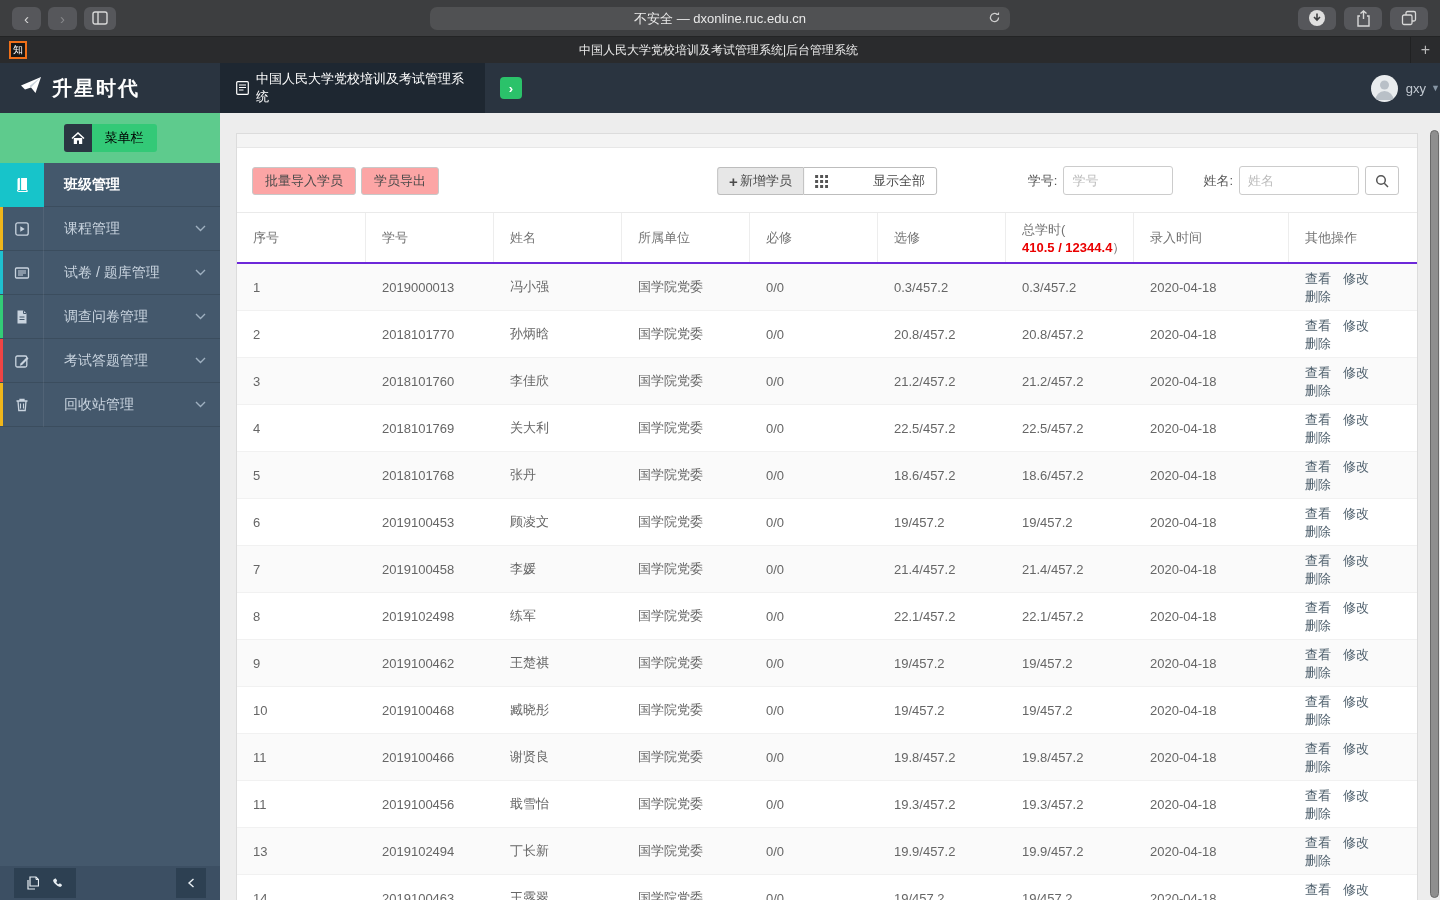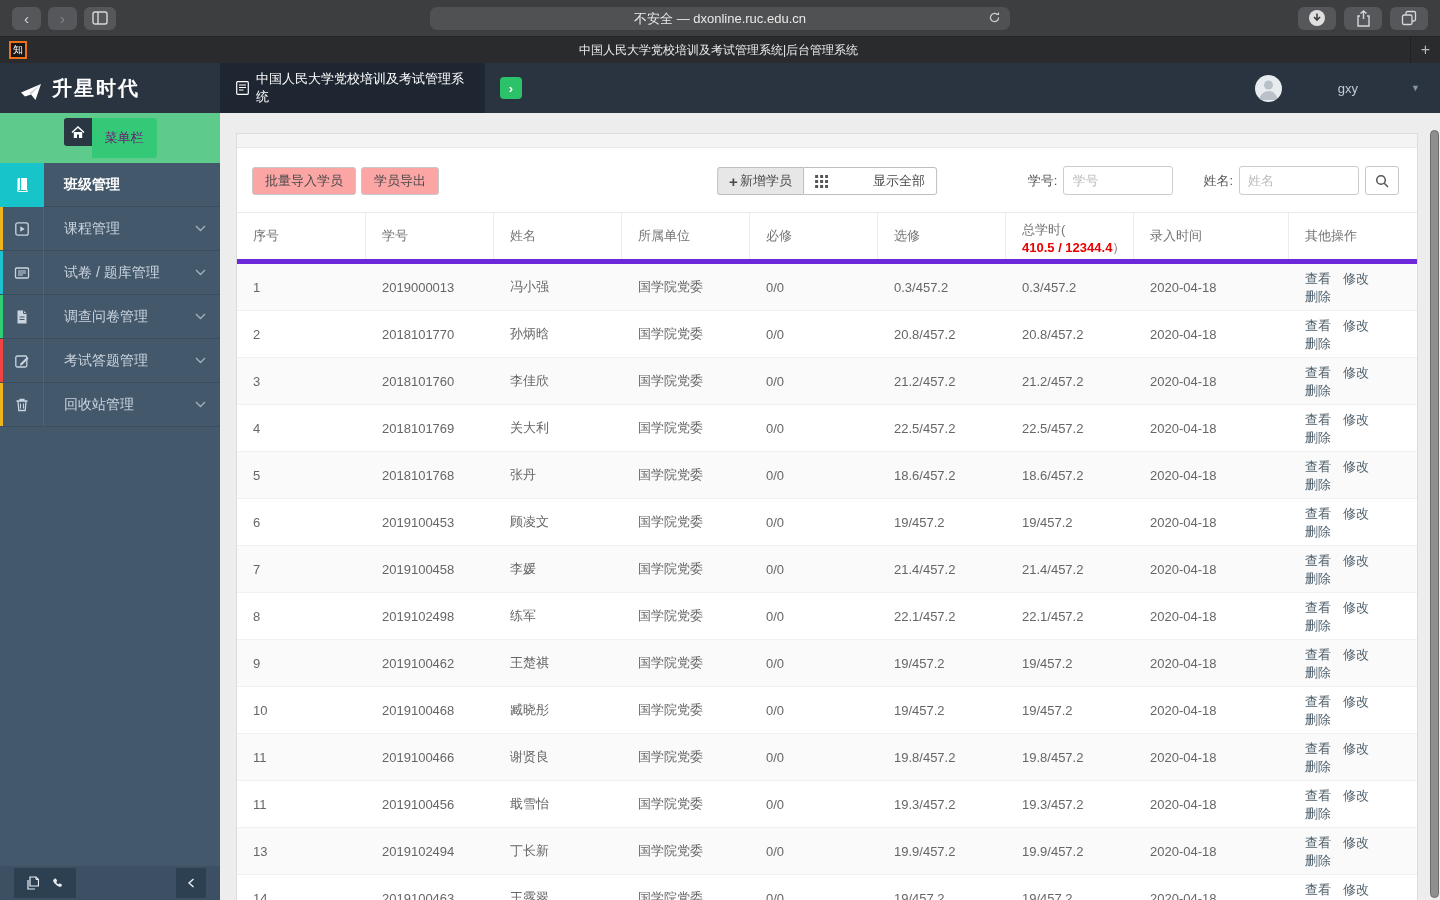--- a/index.html
+++ b/index.html
@@ -18,39 +18,39 @@
   .chrome-right { margin-left:auto; display:flex; }
   .chrome-right .chrome-btn { width:38px; margin-right:0; margin-left:8px; }
 
   .tab-bar { height:27px; background:#2a2b2d; display:flex; align-items:center; flex:0 0 auto; border-top:1px solid #232425; }
   .favicon-box { width:18px; height:18px; margin-left:9px; background:#161616; border:2px solid #f07019; color:#fff; font-size:10px; display:flex; align-items:center; justify-content:center; flex:0 0 auto; }
   .tab-title { flex:1; text-align:center; color:#ececec; font-size:12px; }
   .new-tab { width:30px; text-align:center; color:#b9b9b9; font-size:16px; border-left:1px solid #202122; align-self:stretch; display:flex; align-items:center; justify-content:center; }
 
   
   .app-header { height:50px; background:#2a3440; display:flex; align-items:center; flex:0 0 auto; }
-  .brand { width:220px; display:flex; align-items:flex-end; padding-left:20px; color:#fff; }
+  .brand { width:220px; display:flex; align-items:flex-start; padding-left:20px; color:#fff; }
   .brand-text { font-size:20px; font-weight:bold; letter-spacing:2px; margin-left:10px; }
   .system-tab { width:265px; height:50px; background:#1e2731; display:flex; align-items:center; padding:0 16px; color:#fff; font-size:13px; }
   .system-tab svg { margin-right:7px; flex:0 0 auto; }
   .collapse-btn { width:22px; height:22px; margin-left:15px; background:#2bc26a; border-radius:4px; color:#fff; font-size:13px; font-weight:bold; display:flex; align-items:center; justify-content:center; }
-  .user-box { margin-left:auto; margin-right:20px; display:flex; align-items:center;gap:48px; }
+  .user-box { margin-left:auto; display:flex; align-items:center; }
   .avatar { width:27px; height:27px; border-radius:50%; background:#e9ecee; overflow:hidden; display:flex; align-items:flex-end; justify-content:center; }
   .user-name { color:#c2c9d1; font-size:13px; margin:0 5px 0 8px; }
   .caret { color:#8796a5; font-size:9px; }
 
   
   .body-row { flex:1; display:flex; min-height:0; }
 
   
   .sidebar { width:220px; background:#44586c; position:relative; flex:0 0 auto; }
   .menu-band { height:50px; background:#5ecb8d; display:flex; align-items:center; justify-content:center; }
   .menu-seg { display:flex; }
   .home-btn { width:28px; height:28px; background:#2a3642; border-radius:3px 0 0 3px; display:flex; align-items:center; justify-content:center; }
-  .menu-btn { height:40px; padding:0 13px; background:#33c977; border-radius:0 3px 3px 0; color:#701a75; font-size:13px; display:flex; align-items:center; }
+  .menu-btn { height:28px; padding:0 13px; background:#33c977; border-radius:0 3px 3px 0; color:#000000; font-size:13px; display:flex; align-items:center; }
   .menu-item { height:44px; display:flex; align-items:center; position:relative; border-bottom:1px solid rgba(0,0,0,0.12); color:#c9d4df; }
   .menu-item::before { content:""; position:absolute; left:0; top:0; bottom:0; width:3px; }
   .menu-item.s-yellow::before { background:#efb61b; }
   .menu-item.s-teal::before   { background:#1fc0cf; }
   .menu-item.s-green::before  { background:#33cc77; }
   .menu-item.s-red::before    { background:#ef4444; }
   .mi-icon { width:44px; height:44px; display:flex; align-items:center; justify-content:center; border-right:1px solid rgba(255,255,255,0.07); flex:0 0 auto; }
   .menu-item.active .mi-icon { background:#17c4ca; color:#fff; border-right:none; }
   .menu-item.active::before { background:#17c4ca; }
   .mi-label { font-size:14px; margin-left:20px; }
@@ -79,21 +79,21 @@
   .field-label { font-size:13px; color:#555; margin-right:6px; }
   .field-input { width:110px; height:29px; border:1px solid #ccc; border-radius:3px; padding:0 8px; font-size:13px; color:#555; outline:none; font-family:inherit; }
   .field-input.name { width:120px; }
   .field-input::placeholder { color:#bbb; }
   .gap-l { margin-left:30px; }
   .search-btn { width:34px; height:29px; margin-left:6px; background:#fff; border:1px solid #c8c8c8; border-radius:3px; display:flex; align-items:center; justify-content:center; }
 
   
   .table { margin-top:18px; }
   .thead, .trow { display:grid; grid-template-columns:129px 128px 128px 128px 128px 128px 128px 155px 1fr; }
-  .thead { height:52px; border-top:1px solid #eaeaea; border-bottom:5px solid #6d28d9; }
+  .thead { height:52px; border-top:1px solid #eaeaea; border-bottom:2px solid #6d28d9; }
   .th { display:flex; align-items:center; padding-left:16px; font-size:13px; color:#737373; border-right:1px solid #ededed; }
   .th:last-child { border-right:none; }
   .th.total { display:block; padding-top:8px; line-height:18px; }
   .red { color:#ea0000; }
   .bold { font-weight:bold; }
   .trow { height:47px; border-bottom:1px solid #f1f1f1; }
   .trow:nth-child(odd) { background:#fafafa; }
   .td { display:flex; align-items:center; padding-left:16px; font-size:13px; color:#666; overflow:hidden; }
   .td.actions { display:block; width:112px; padding:6px 16px 0 16px; line-height:18px; color:#50616e; }
   .action-link { margin-right:12px; color:#50616e; cursor:pointer;margin-top:8px; }

